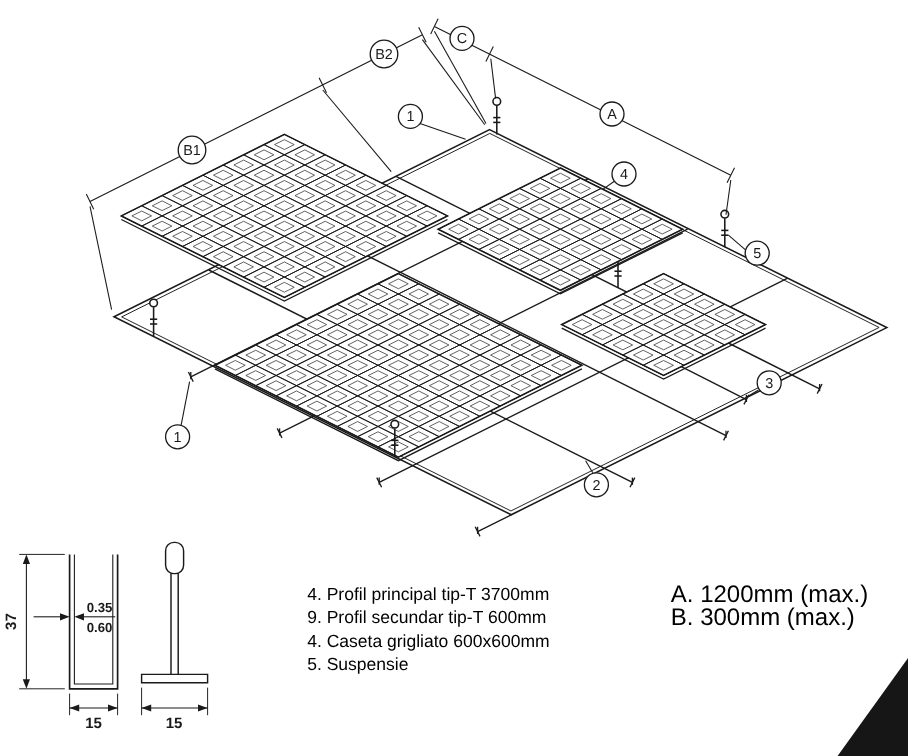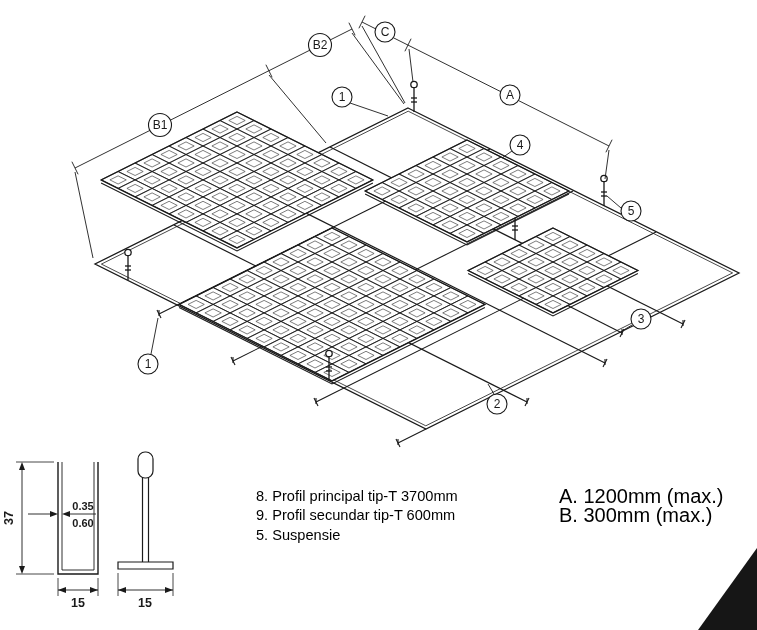--- a/index.html
+++ b/index.html
@@ -254,21 +254,22 @@
         <polygon points="173,590 165,587 165,593" fill="#1a1a1a" stroke="none"></polygon>
         <text class="prof-text" x="145" y="607" text-anchor="middle" stroke="none">15</text>
       </g>
     </g>
 
     <polygon points="757,548 757,630 698,630" fill="#161616"></polygon>
   </svg>
 
   
   <div class="legend">
-    <div>8. Profil principal tip-T 3700mm</div>
+    <div>4. Profil principal tip-T 3700mm</div>
     <div>9. Profil secundar tip-T 600mm</div>
+    <div>4. Caseta grigliato 600x600mm</div>
     <div>5. Suspensie</div>
   </div>
   <div class="notes">
     <div>A. 1200mm (max.)</div>
     <div>B. 300mm (max.)</div>
   </div>
 </div>
 
 </body></html>

